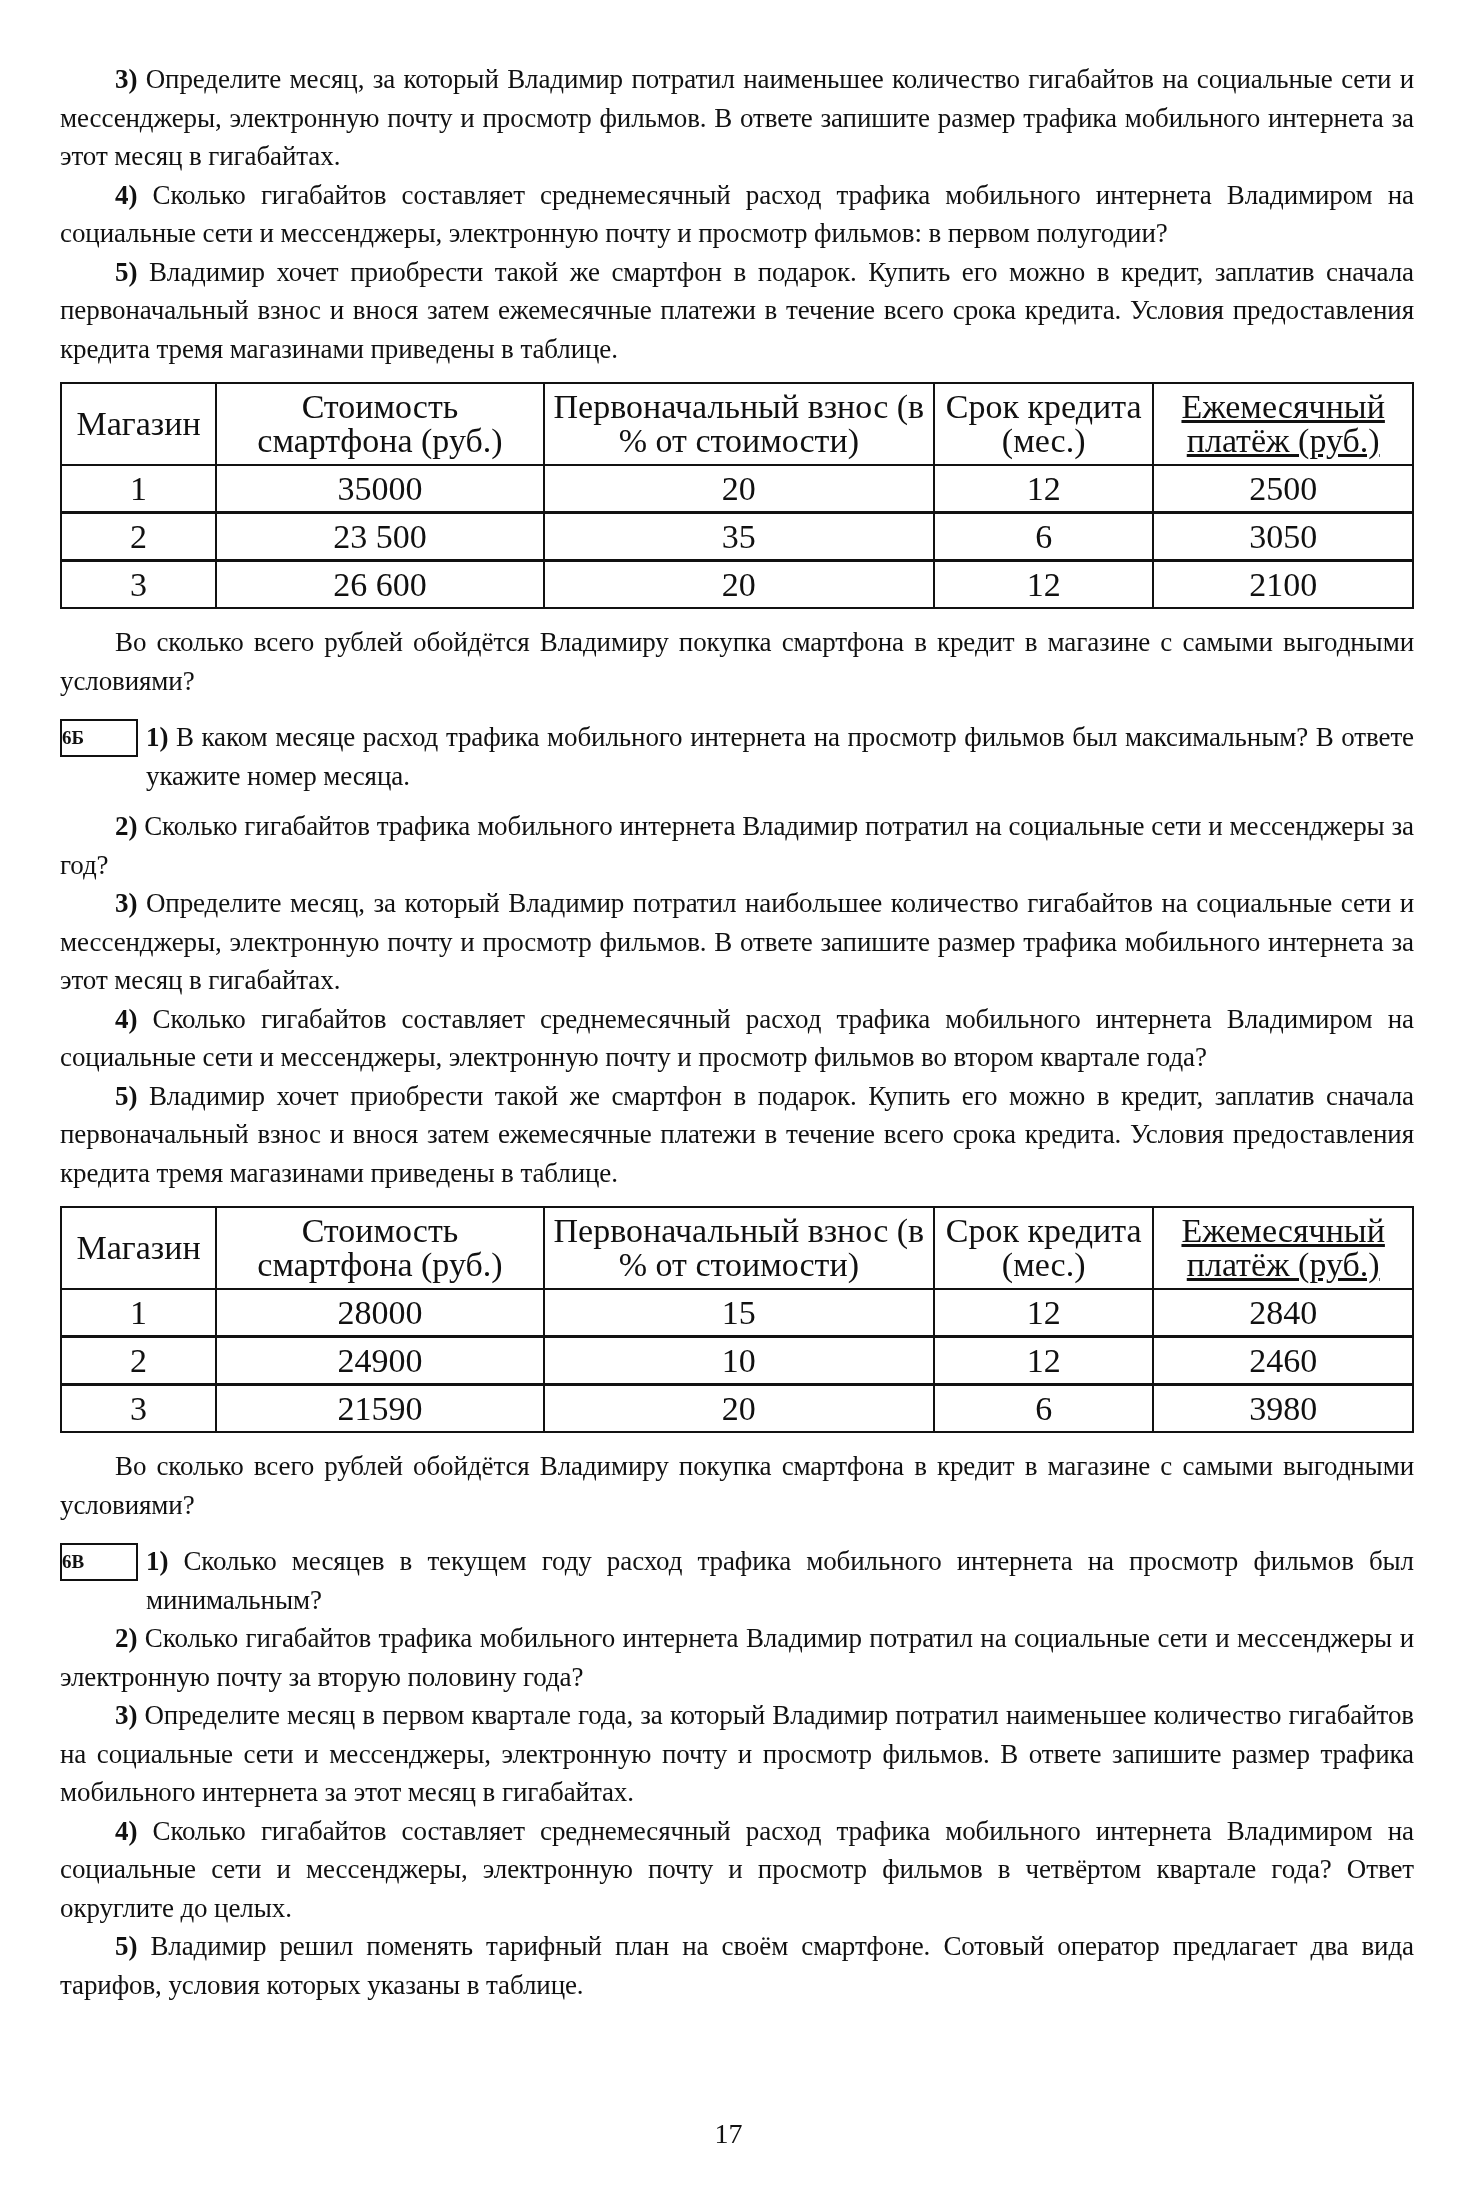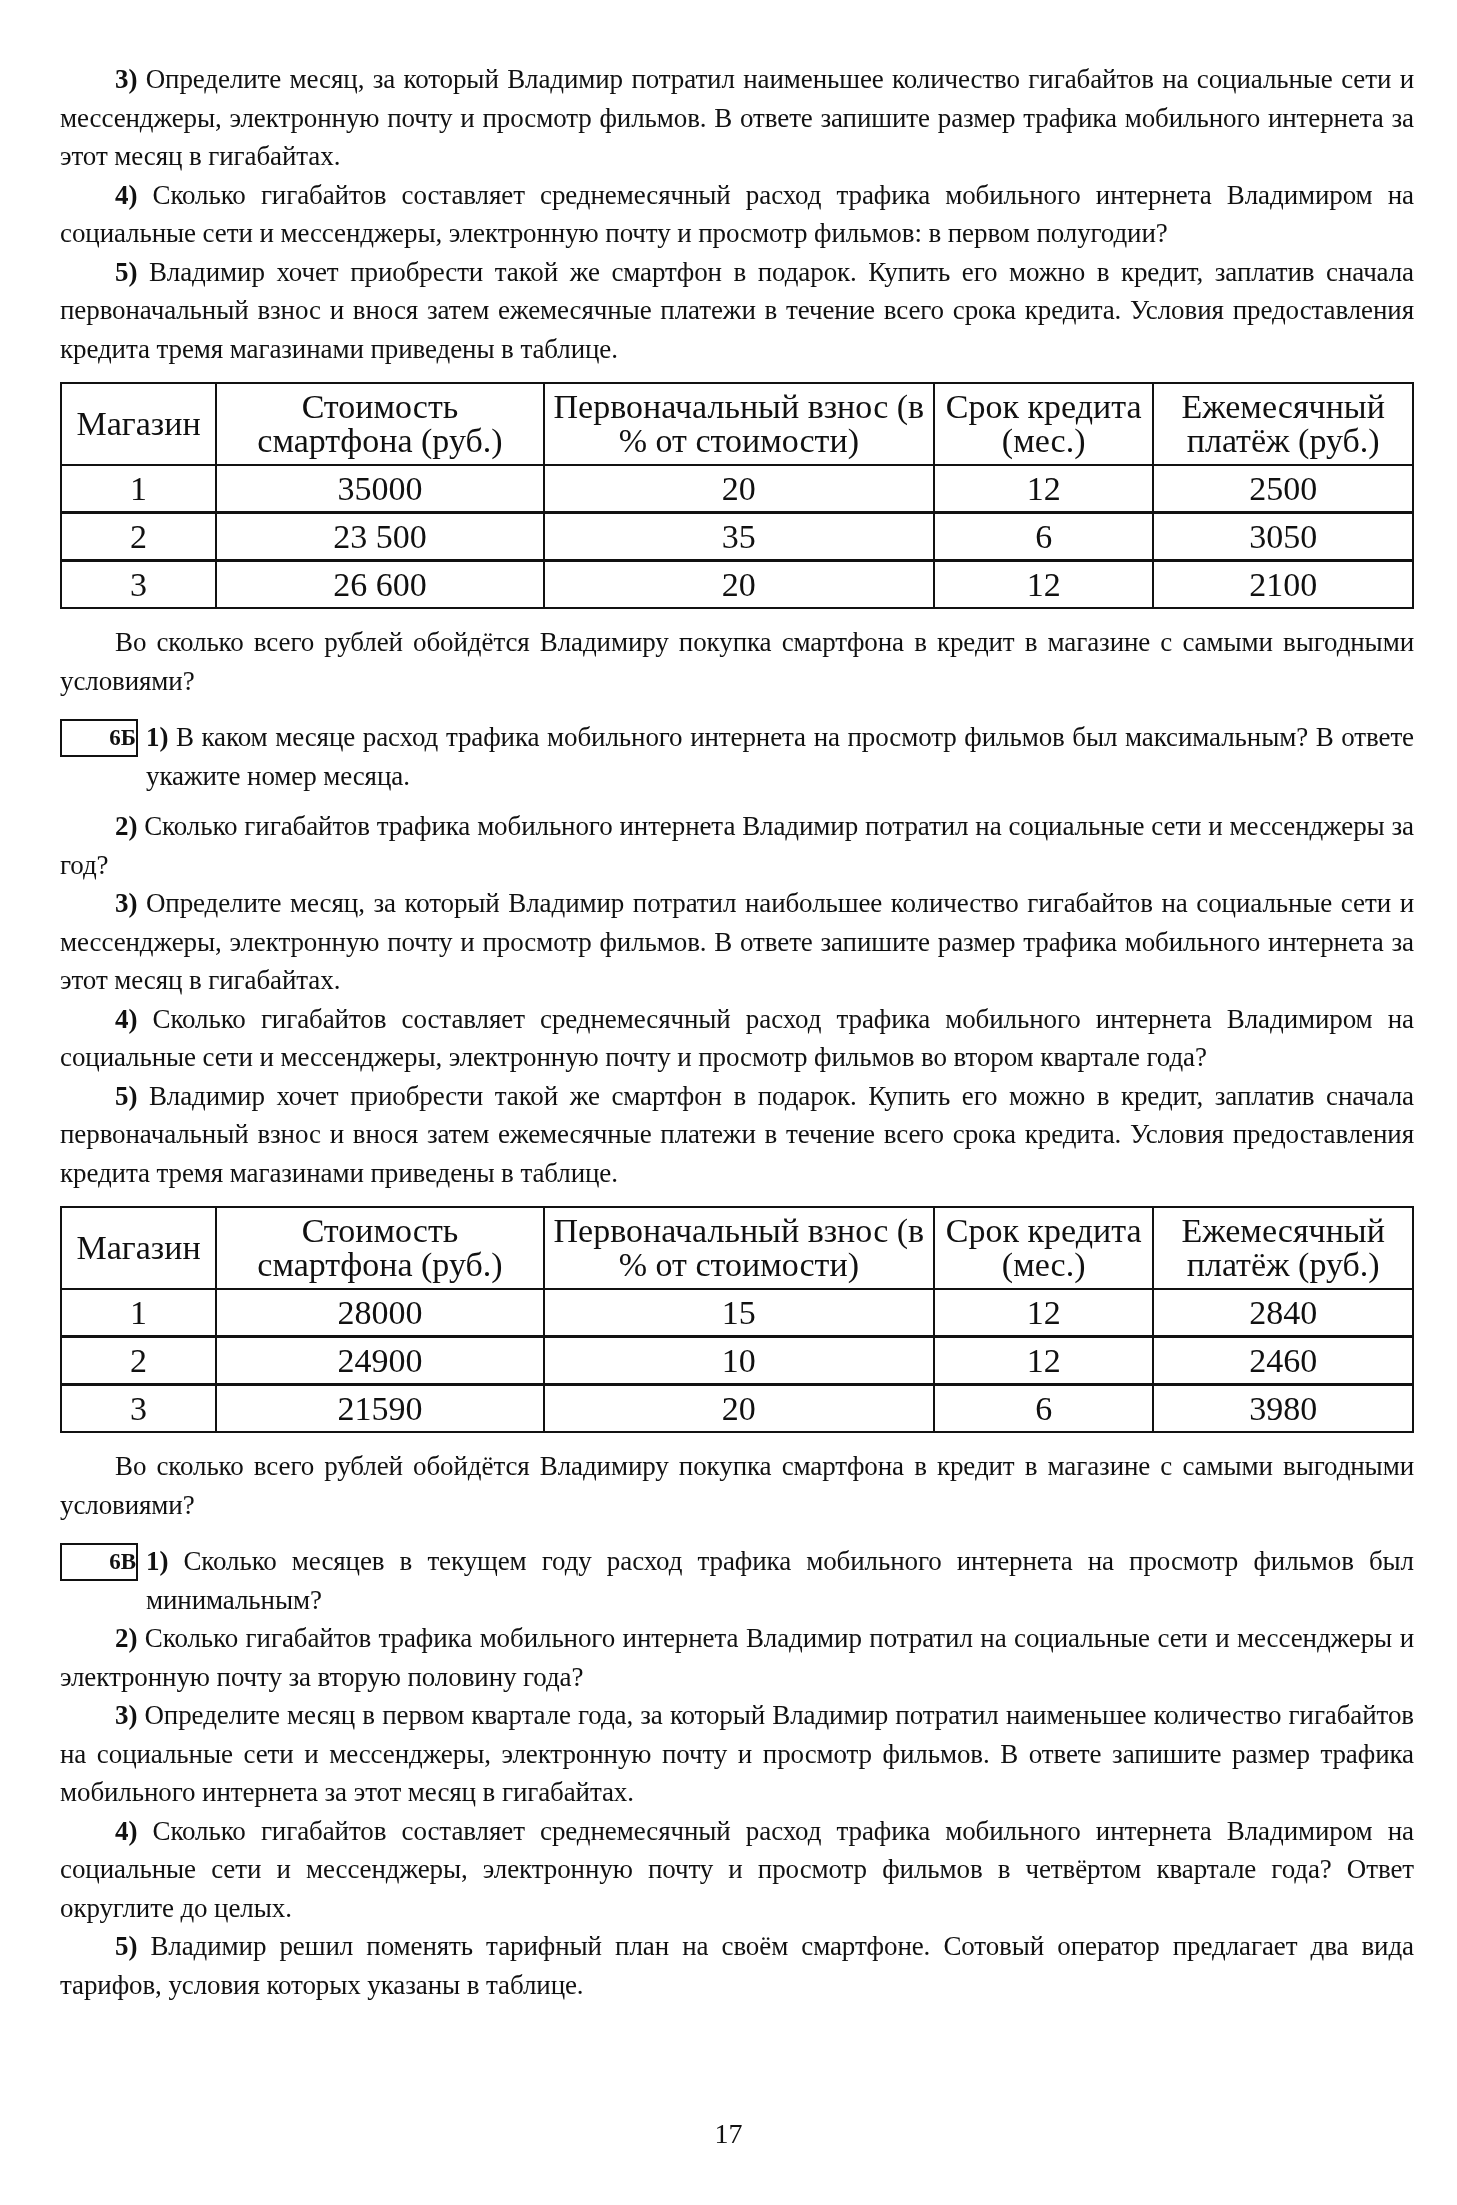--- a/index.html
+++ b/index.html
@@ -58,29 +58,29 @@
     table.credit td {
       height: 45px;
     }
     table.credit tbody tr + tr td {
       border-top-width: 3px;
     }
     .col-shop { width: 143px; }
     .col-cost { width: 330px; }
     .col-down { width: 390px; }
     .col-term { width: 215px; }
-    .col-pay  { width: 250px; }
+    .col-pay  { width: 250px; text-decoration: underline; }
     .badge {
       display: inline-block;
       border: 2px solid #111;
       font-weight: bold;
-      font-size: 23px;
+      font-size: 19px;
       line-height: 34px;
       width: 74px;
-      text-align: right;
+      text-align: left;
       margin-right: 8px;
       vertical-align: top;
       height: 34px;
       margin-top: 1px;
     }
     .hang {
       display: flex;
       align-items: flex-start;
     }
     .hang .body {

